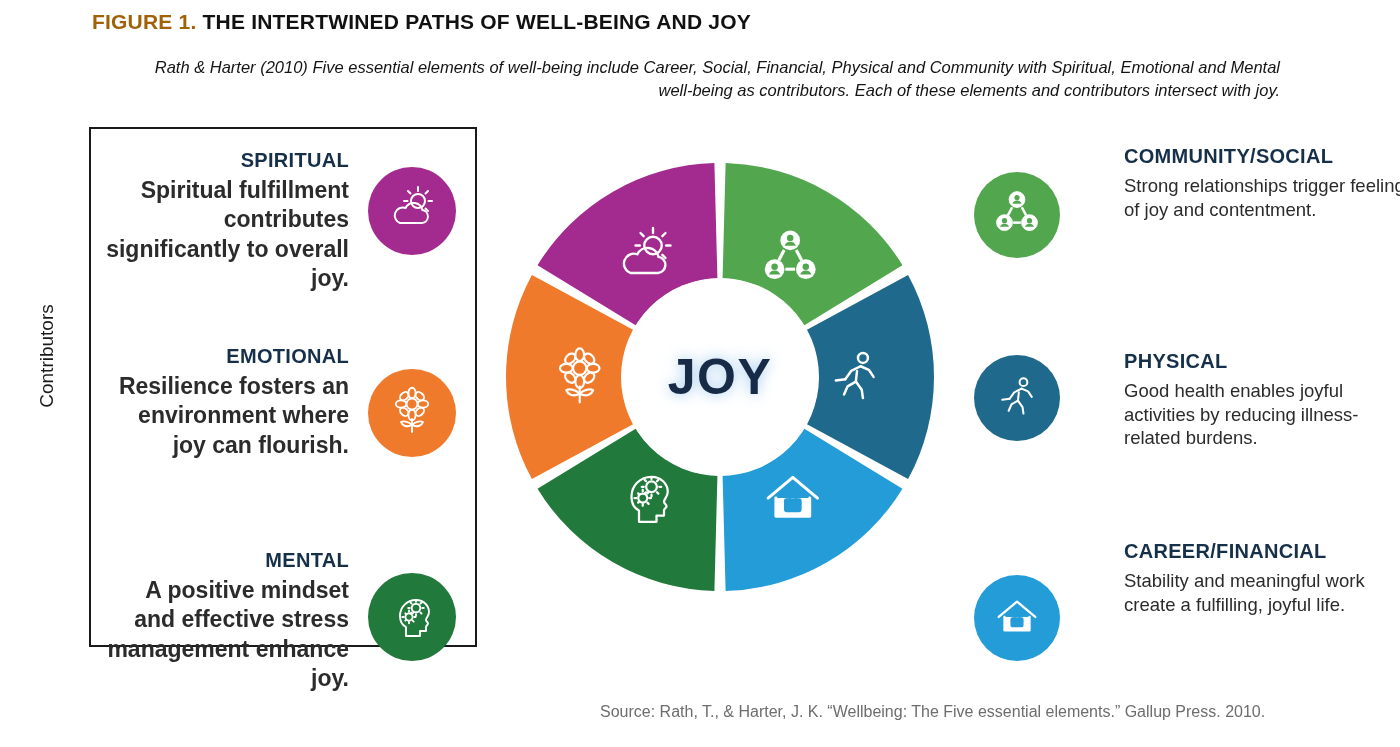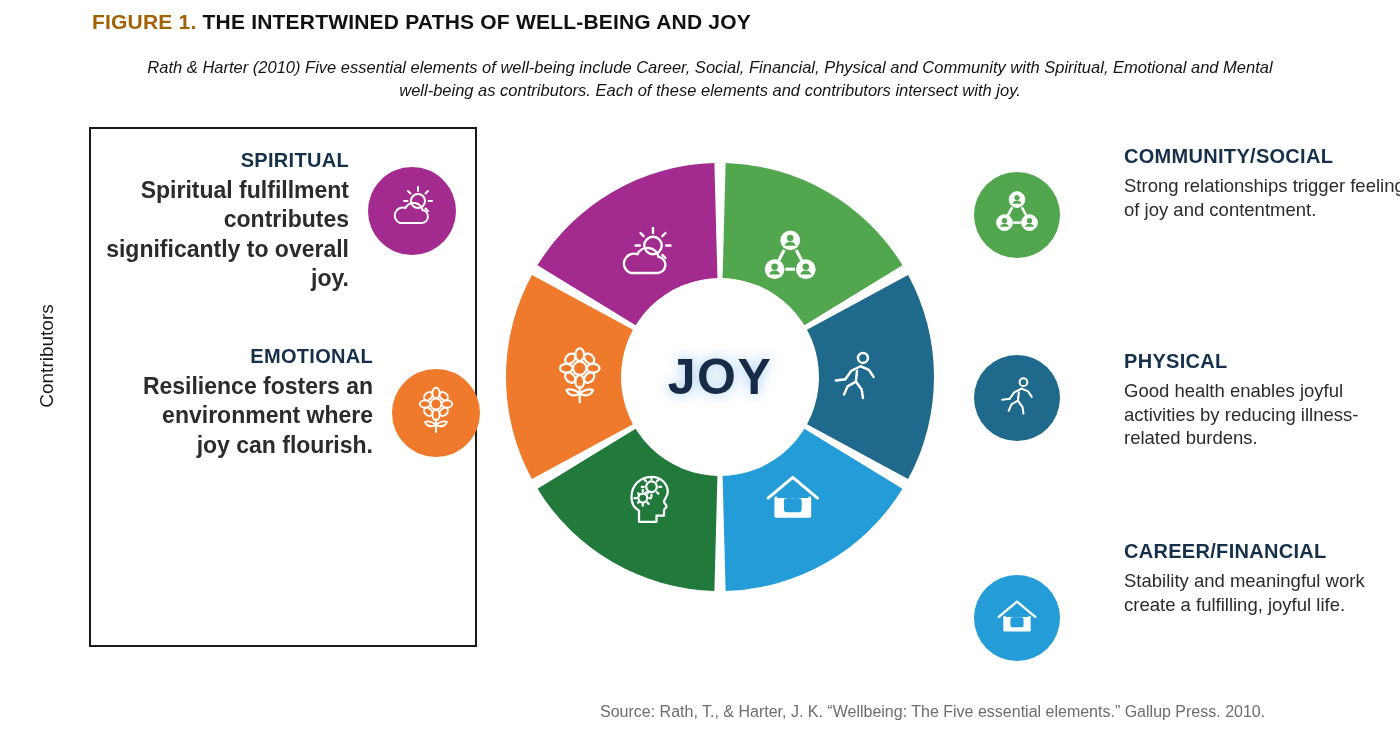--- a/index.html
+++ b/index.html
@@ -16,21 +16,21 @@
     position: absolute; left: 92px; top: 10px;
     font-size: 21px; font-weight: 700; letter-spacing: .2px;
     white-space: nowrap;
   }
   .fig-label { color: #a16207; font-weight: 700; }
   .fig-title { color: #111111; font-weight: 700; }
 
   
   .subtitle {
     position: absolute; left: 140px; top: 56px; width: 1140px;
-    text-align: center;
+    text-align: right;
     font-style: italic; font-size: 16.5px; line-height: 1.42;
     color: #141414;
   }
 
   
   .contrib-label {
     position: absolute; left: -33px; top: 345px;
     width: 160px; text-align: center;
     transform: rotate(-90deg);
     font-size: 19px; color: #1a1a1a;
@@ -119,21 +119,21 @@
             <line x1="46" y1="18" x2="42.5" y2="18"></line>
             <line x1="42" y1="28" x2="39.5" y2="25.5"></line>
             <line x1="22" y1="8" x2="24.5" y2="10.5"></line>
             <line x1="18" y1="18" x2="21.5" y2="18"></line>
             <path d="M14 40h22a6.5 6.5 0 0 0 .4-12.9A9 9 0 0 0 19.5 25 7 7 0 0 0 14 40z" fill="none"></path>
           </svg>
         </span>
       </div>
     </div>
 
-    <div class="contrib-item" style="top:216px;height:160px;margin-left:24px;">
+    <div class="contrib-item" style="top:216px;height:160px;">
       <div class="txtcol">
         <h3>EMOTIONAL</h3>
         <p>Resilience fosters an environment where joy can flourish.</p>
       </div>
       <div class="circle" style="top:24px;background:#EF7A2B;">
         <span>
           <svg width="52" height="52" viewBox="0 0 52 52" fill="none" stroke="#fff" stroke-width="1.9" stroke-linecap="round" stroke-linejoin="round">
             <circle cx="26" cy="19" r="5.5"></circle>
             <ellipse cx="26" cy="8" rx="3.6" ry="5.2"></ellipse>
             <ellipse cx="26" cy="30" rx="3.6" ry="5.2"></ellipse>
@@ -144,20 +144,37 @@
             <ellipse cx="18.2" cy="26.8" rx="3.4" ry="4.8" transform="rotate(-45 18.2 26.8)"></ellipse>
             <ellipse cx="33.8" cy="26.8" rx="4.8" ry="3.4" transform="rotate(-45 33.8 26.8)"></ellipse>
             <line x1="26" y1="34" x2="26" y2="47"></line>
             <path d="M26 40c-4-4-9-4-11-3 1 3 5 6 11 3z"></path>
             <path d="M26 40c4-4 9-4 11-3-1 3-5 6-11 3z"></path>
           </svg>
         </span>
       </div>
     </div>
 
+    <div class="contrib-item" style="top:420px;height:175px;">
+      <div class="txtcol">
+        <h3>MENTAL</h3>
+        <p>A positive mindset and effective stress management enhance joy.</p>
+      </div>
+      <div class="circle" style="top:24px;background:#217A3C;">
+        <span>
+          <svg width="52" height="52" viewBox="0 0 52 52" fill="none" stroke="#fff" stroke-width="1.9" stroke-linecap="round" stroke-linejoin="round">
+            <path d="M14 27c0-9 7-16 16-16 8 0 13 6 13 12 0 4-3 6-3 8 0 1.5 2 2 2 3.5s-2 2-2 3.5v4h-6v5H20v-9c-4-2-6-6-6-11z"></path>
+            <circle cx="30" cy="19" r="4.3"></circle>
+            <path d="M30 12.8v-1.6M30 26.8v-1.6M36.2 19h1.6M22.2 19h1.6M34.4 14.6l1.1-1.1M24.5 24.5l1.1-1.1M34.4 23.4l1.1 1.1M24.5 13.5l1.1 1.1"></path>
+            <circle cx="23" cy="28" r="3.6"></circle>
+            <path d="M23 22.8v-1.4M23 34.2v-1.4M28.2 28h1.4M16.4 28h1.4M26.7 24.3l1-1M19.3 31.7l1-1M26.7 31.7l1 1M19.3 24.3l1 1"></path>
+          </svg>
+        </span>
+      </div>
+    </div>
   </div>
 
   <div class="right-item" style="left:974px;top:145px;width:420px;height:150px;">
     <div class="circle" style="top:27px;background:#52A74E;">
       <span>
         <svg width="50" height="50" viewBox="0 0 52 52" fill="#fff" stroke="#fff">
           <circle cx="26" cy="12" r="8.2" fill="#fff"></circle>
           <circle cx="26" cy="10" r="2.7" fill="#52A74E" stroke="none"></circle>
           <path d="M21.3 16.4a5 5 0 0 1 9.4 0z" fill="#52A74E" stroke="none"></path>
           <circle cx="13" cy="36" r="8.2" fill="#fff"></circle>

